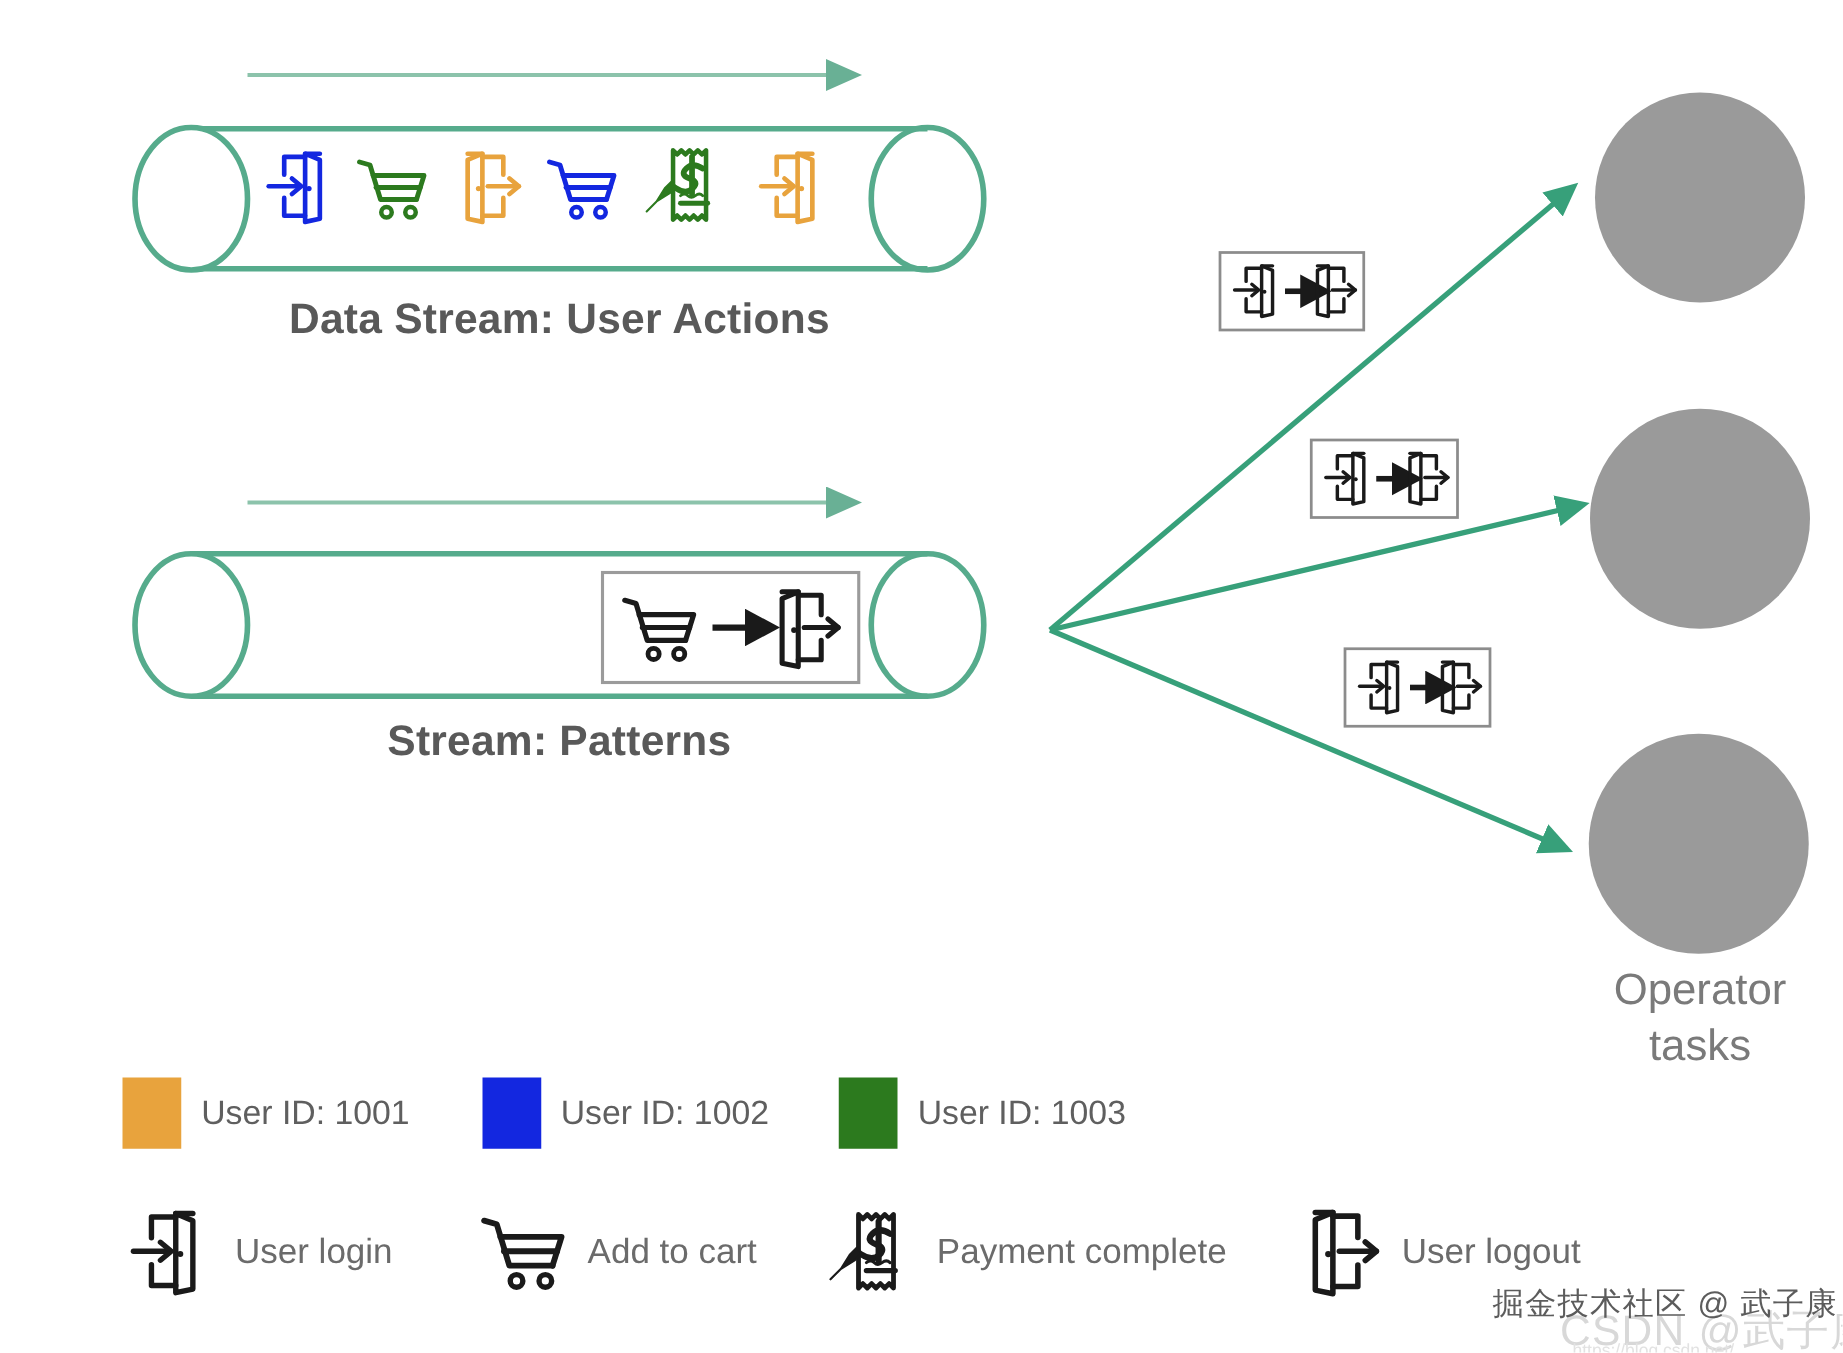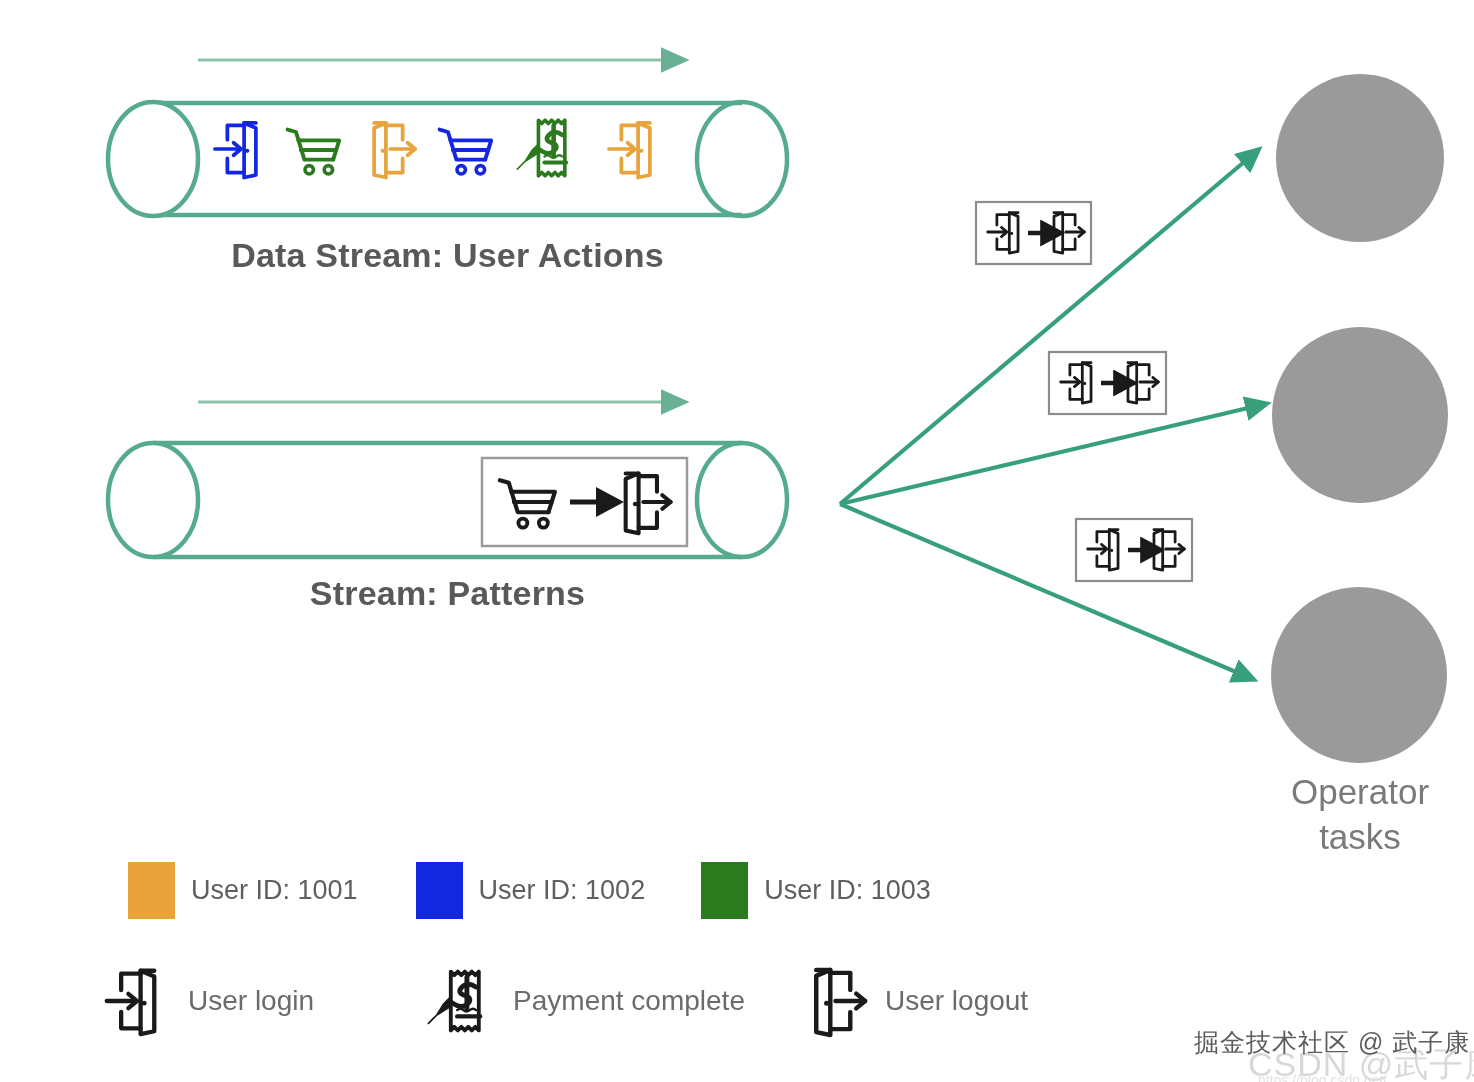--- a/index.html
+++ b/index.html
@@ -42,21 +42,21 @@
     width: 240px;
     text-align: center;
     color: #7a7a7a;
     font-size: 35px;
     line-height: 1.28;
   }
 
   
   .legend-row-users {
     position: absolute;
-    left: 128px;
+    left: 98px;
     top: 862px;
     display: flex;
     align-items: center;
     gap: 0px;
   }
   .legend-user-item {
     display: flex;
     align-items: center;
   }
   .swatch {
@@ -336,20 +336,28 @@
       <div class="legend-action-icon">
         <svg width="72" height="80" viewBox="0 0 100 100" style="color:#1a1a1a;">
           <use href="#icon-login"></use>
         </svg>
       </div>
       <div class="legend-action-text">User login</div>
     </div>
 
     <div class="agap-a"></div>
 
+    <div class="legend-action-item">
+      <div class="legend-action-icon">
+        <svg width="72" height="74" viewBox="0 0 100 100" style="color:#1a1a1a;">
+          <use href="#icon-cart"></use>
+        </svg>
+      </div>
+      <div class="legend-action-text">Add to cart</div>
+    </div>
 
     <div class="agap-b"></div>
 
     <div class="legend-action-item">
       <div class="legend-action-icon">
         <svg width="70" height="86" viewBox="0 0 100 100" style="color:#1a1a1a;">
           <use href="#icon-receipt"></use>
         </svg>
       </div>
       <div class="legend-action-text">Payment complete</div>

